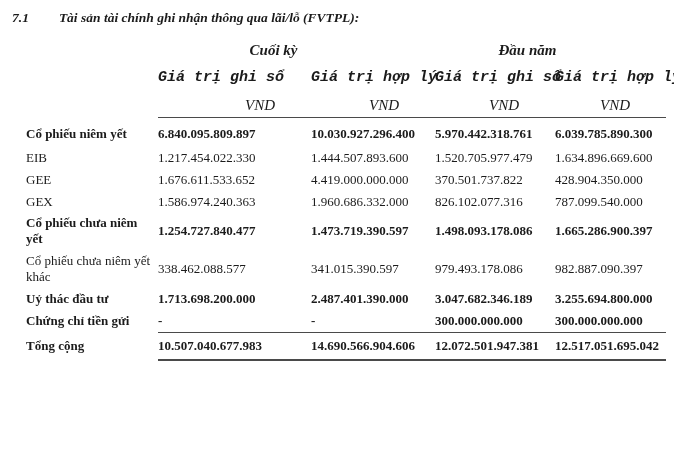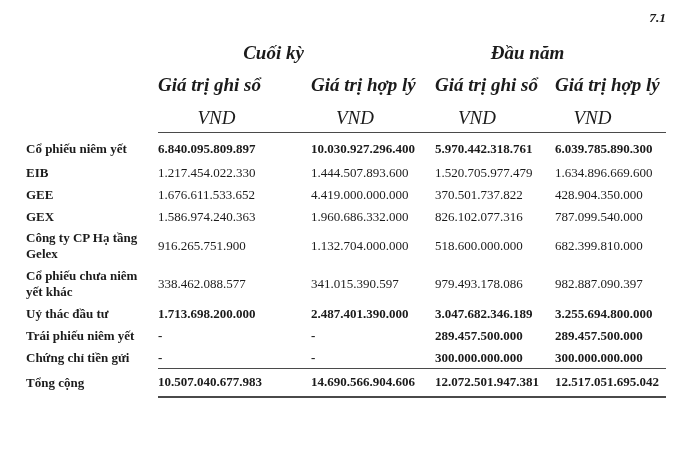--- a/index.html
+++ b/index.html
@@ -18,80 +18,80 @@
   }
   .title-row {
     display: flex;
     align-items: baseline;
     gap: 30px;
     font-weight: bold;
     font-style: italic;
     font-size: 13.5px;
     padding-left: 2px;
     padding-top: 2px;
-    justify-content: flex-end;
   }
   table.fin {
     border-collapse: collapse;
     table-layout: fixed;
     width: 656px;
     margin-top: 14px;
   }
   thead td {
     font-style: italic;
-    font-size: 19px;
+    font-size: 15px;
     vertical-align: bottom;
   }
   td.grp-head {
     font-weight: bold;
     text-align: center;
     padding: 2px 46px 8px 0;
   }
   td.col-head {
     font-weight: bold;
     text-align: left;
     padding: 2px 52px 9px 0;
     white-space: nowrap;
+    font-family: Liberation Mono, monospace;
   }
   td.vnd {
     font-weight: normal;
-    text-align: center;
+    text-align: right;
     padding: 2px 36px 3px 0;
     border-bottom: 1.5px solid #4a4a4a;
   }
   td.head-spacer { border: none; }
   tbody td {
     font-size: 13px;
     line-height: 1.22;
     padding: 3px 0;
     vertical-align: middle;
   }
   td.label {
     padding-left: 16px;
     padding-right: 6px;
-    font-weight: bold;
   }
   td.num {
     white-space: nowrap;
   }
   tr.bold td { font-weight: bold; }
   tr.first-row td { padding-top: 8px; padding-bottom: 5px; }
   tr.total-row td.num {
     border-top: 1px solid #4a4a4a;
     border-bottom: 2.5px solid #4a4a4a;
     padding-top: 5px;
     padding-bottom: 6px;
   }
   tr.total-row td.label { padding-top: 5px; padding-bottom: 6px; }
 </style>
 </head>
 <body>
 
 <div class="title-row">
   <span>7.1</span>
+  <span>Tài sản tài chính ghi nhận thông qua lãi/lỗ (FVTPL):</span>
 </div>
 
 <table class="fin">
   <colgroup>
     <col style="width:148px">
     <col style="width:153px">
     <col style="width:124px">
     <col style="width:120px">
     <col style="width:111px">
   </colgroup>
@@ -138,47 +138,40 @@
         <td class="num">370.501.737.822</td>
         <td class="num">428.904.350.000</td>
       </tr>
       <tr>
         <td class="label">GEX</td>
         <td class="num">1.586.974.240.363</td>
         <td class="num">1.960.686.332.000</td>
         <td class="num">826.102.077.316</td>
         <td class="num">787.099.540.000</td>
       </tr>
-      <tr>
-        <td class="label">Công ty CP Hạ tầng Gelex</td>
-        <td class="num">916.265.751.900</td>
-        <td class="num">1.132.704.000.000</td>
-        <td class="num">518.600.000.000</td>
-        <td class="num">682.399.810.000</td>
+      <tr class="bold">
+        <td class="label">Cổ phiếu chưa niêm yết</td>
+        <td class="num">1.254.727.840.477</td>
+        <td class="num">1.473.719.390.597</td>
+        <td class="num">1.498.093.178.086</td>
+        <td class="num">1.665.286.900.397</td>
       </tr>
       <tr>
         <td class="label">Cổ phiếu chưa niêm yết khác</td>
         <td class="num">338.462.088.577</td>
         <td class="num">341.015.390.597</td>
         <td class="num">979.493.178.086</td>
         <td class="num">982.887.090.397</td>
       </tr>
       <tr class="bold">
         <td class="label">Uỷ thác đầu tư</td>
         <td class="num">1.713.698.200.000</td>
         <td class="num">2.487.401.390.000</td>
         <td class="num">3.047.682.346.189</td>
         <td class="num">3.255.694.800.000</td>
-      </tr>
-      <tr class="bold">
-        <td class="label">Trái phiếu niêm yết</td>
-        <td class="num">-</td>
-        <td class="num">-</td>
-        <td class="num">289.457.500.000</td>
-        <td class="num">289.457.500.000</td>
       </tr>
       <tr class="bold">
         <td class="label">Chứng chỉ tiền gửi</td>
         <td class="num">-</td>
         <td class="num">-</td>
         <td class="num">300.000.000.000</td>
         <td class="num">300.000.000.000</td>
       </tr>
       <tr class="bold total-row">
         <td class="label">Tổng cộng</td>

